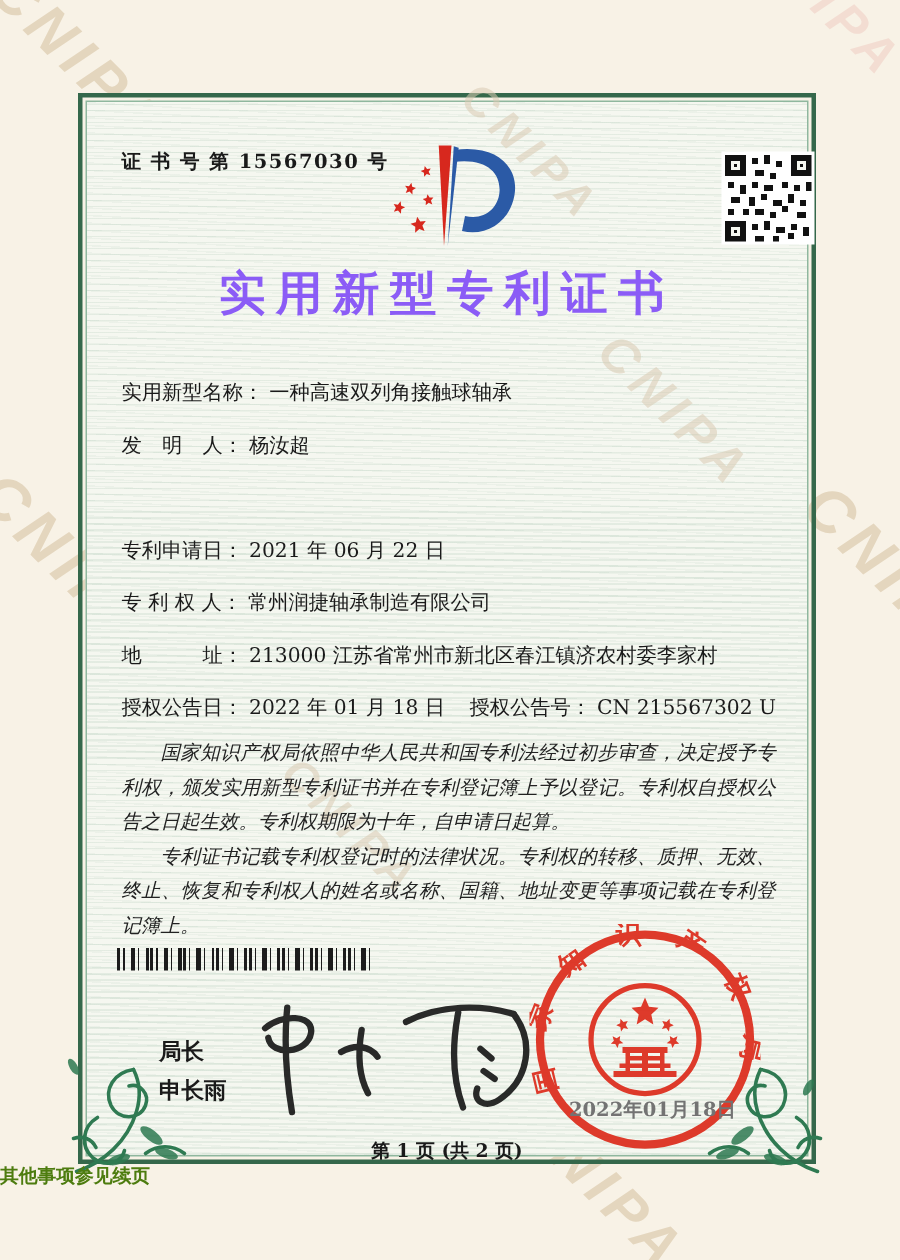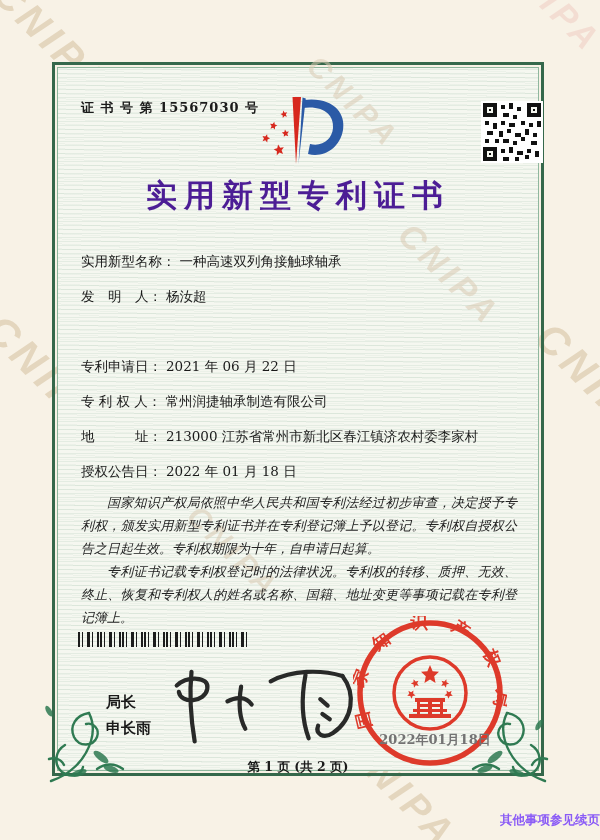--- a/index.html
+++ b/index.html
@@ -31,21 +31,21 @@
       repeating-linear-gradient(0deg, rgba(110,160,130,0.13) 0 1px, transparent 1px 4px),
       repeating-linear-gradient(3deg, rgba(110,160,130,0.07) 0 1px, transparent 1px 5px);
   }
   .content{position:absolute;inset:0;z-index:2;}
   
   .cert-no{position:absolute;left:26px;top:34px;font-size:13px;font-weight:600;letter-spacing:1px;}
   .logo{position:absolute;left:191px;top:26px;width:112px;height:84px;}
   .qr{position:absolute;left:426px;top:36px;width:58px;height:58px;background:#fff;padding:2px;}
   .title{
     position:absolute;left:0;top:110px;width:100%;text-align:center;
-    font-size:31px;font-weight:700;letter-spacing:7px;color:#4c1d95;
+    font-size:31px;font-weight:700;letter-spacing:7px;color:#8b5cf6;
   }
   
   .field{position:absolute;left:26px;right:22px;font-size:13.5px;font-weight:400;white-space:nowrap;}
   .field .lab{margin-right:4px;}
   .f0{top:188px}.f1{top:223px}.f2{top:258px}.f3{top:293px}.f4{top:328px}.f5{top:363px}.f6{top:398px}
   .pair2{position:absolute;left:232px;top:0;}
   
   .paras{
     position:absolute;left:26px;right:24px;top:426px;
     font-size:13px;line-height:23px;font-style:italic;font-weight:500;
@@ -64,21 +64,21 @@
   }
   .issuer{position:absolute;left:51px;top:624px;font-size:15px;font-weight:700;line-height:26px;
     font-family:"Liberation Sans","DejaVu Sans",sans-serif;}
   .signature{position:absolute;left:100px;top:592px;width:225px;height:95px;}
   .seal{position:absolute;left:298px;top:551px;width:154px;height:154px;opacity:.94;}
   .seal-date{
     position:absolute;left:300px;top:666px;width:160px;text-align:center;
     font-size:13px;font-weight:700;color:#737373;z-index:3;
   }
   .page-num{position:absolute;left:0;top:694px;width:100%;text-align:center;font-size:12.5px;font-weight:600;}
-  .cont-note{position:absolute;left:0;top:812px;width:100%;text-align:right;font-size:12.5px;font-weight:600;color:#8b5cf6;z-index:1;}
+  .cont-note{position:absolute;left:0;top:776px;width:100%;text-align:left;font-size:12.5px;font-weight:600;color:#4d7c0f;z-index:1;}
   .flourish{position:absolute;width:92px;height:92px;z-index:4;}
   .fl-left{left:-14px;bottom:-14px;}
   .fl-right{right:-14px;bottom:-14px;transform:scaleX(-1);}
 </style>
 </head>
 <body>
 
 <div class="watermark" style="left:-22px;top:16px;font-size:40px;">CNIPA</div>
 <div class="watermark" style="left:486px;top:-18px;font-size:34px;color:#f3ddd2;">CNIPA</div>
 <div class="watermark" style="left:-30px;top:352px;font-size:42px;">CNIPA</div>
@@ -165,20 +165,23 @@
       <span class="lab">专利申请日：</span><span>2021 年 06 月 22 日</span>
     </div>
     <div class="field f4">
       <span class="lab">专 利 权 人：</span><span>常州润捷轴承制造有限公司</span>
     </div>
     <div class="field f5">
       <span class="lab">地　　　址：</span><span>213000  江苏省常州市新北区春江镇济农村委李家村</span>
     </div>
     <div class="field f6">
       <span class="lab">授权公告日：</span><span>2022 年 01 月 18 日</span>
+      <span class="pair2">
+        <span class="lab">授权公告号：</span><span>CN 215567302 U</span>
+      </span>
     </div>
 
     <div class="paras">
       <p>国家知识产权局依照中华人民共和国专利法经过初步审查，决定授予专利权，颁发实用新型专利证书并在专利登记簿上予以登记。专利权自授权公告之日起生效。专利权期限为十年，自申请日起算。</p>
       <p>专利证书记载专利权登记时的法律状况。专利权的转移、质押、无效、终止、恢复和专利权人的姓名或名称、国籍、地址变更等事项记载在专利登记簿上。</p>
     </div>
 
     <div class="barcode"></div>
 
     <div class="issuer">

